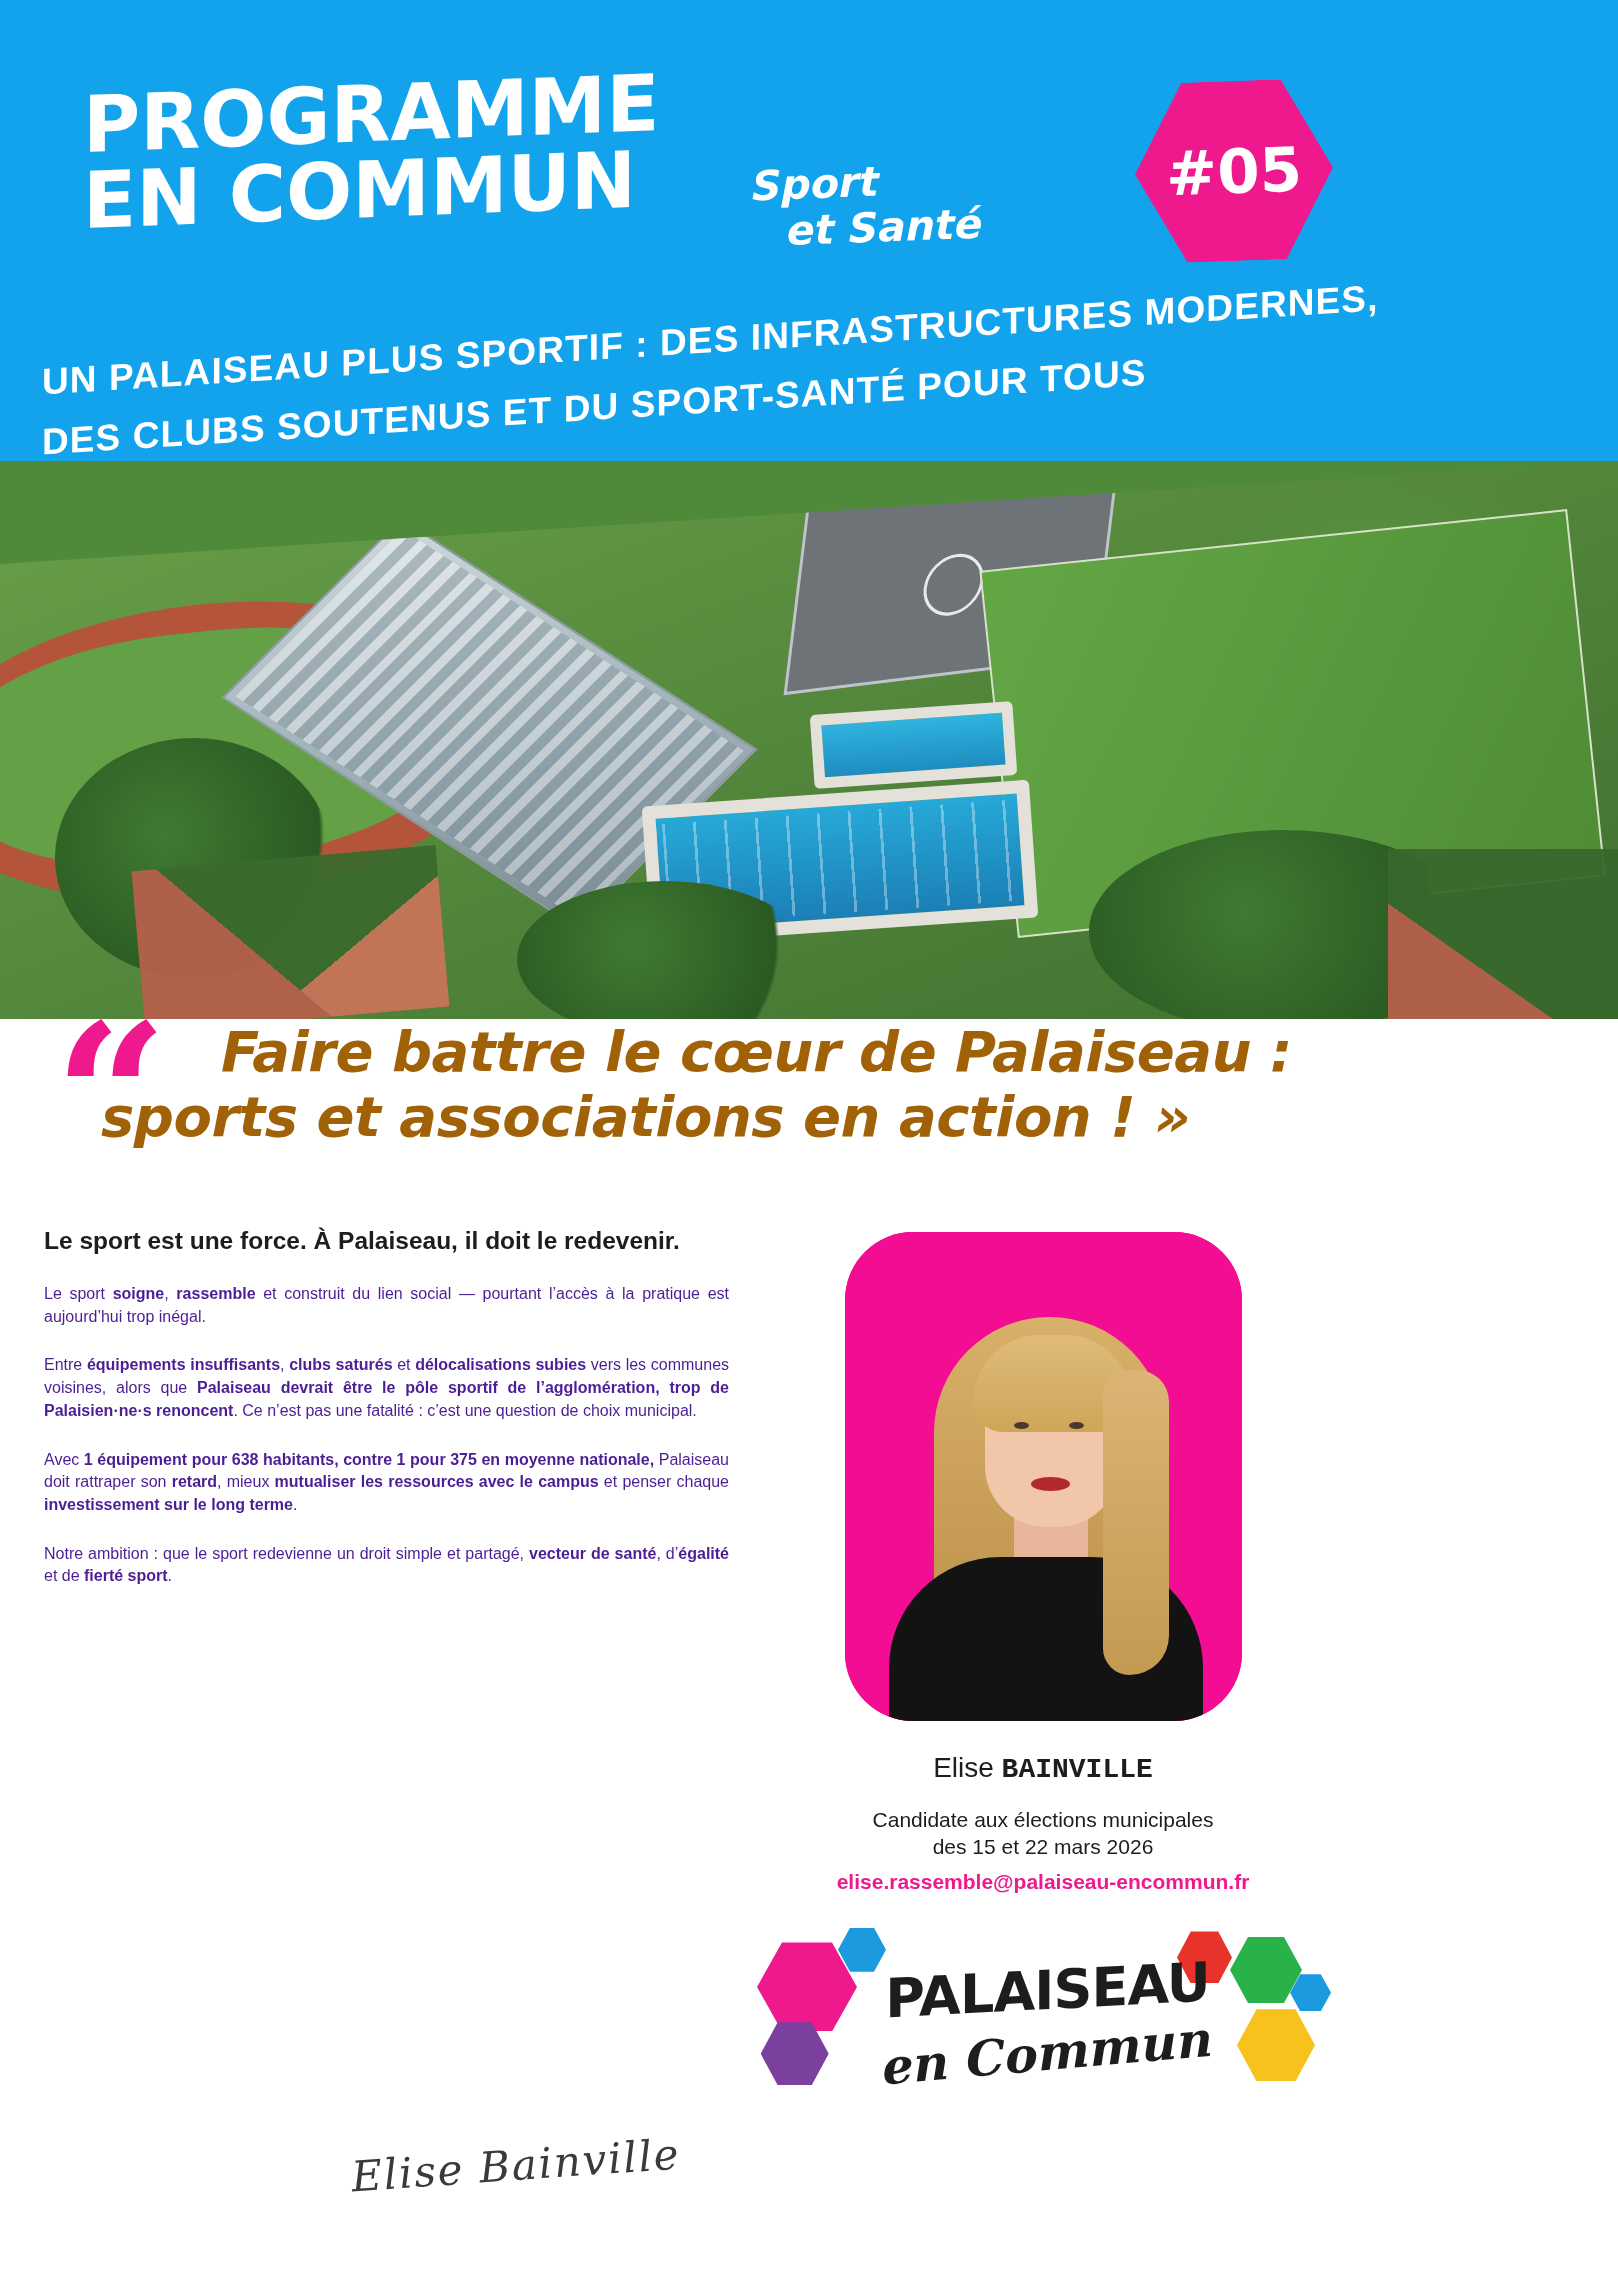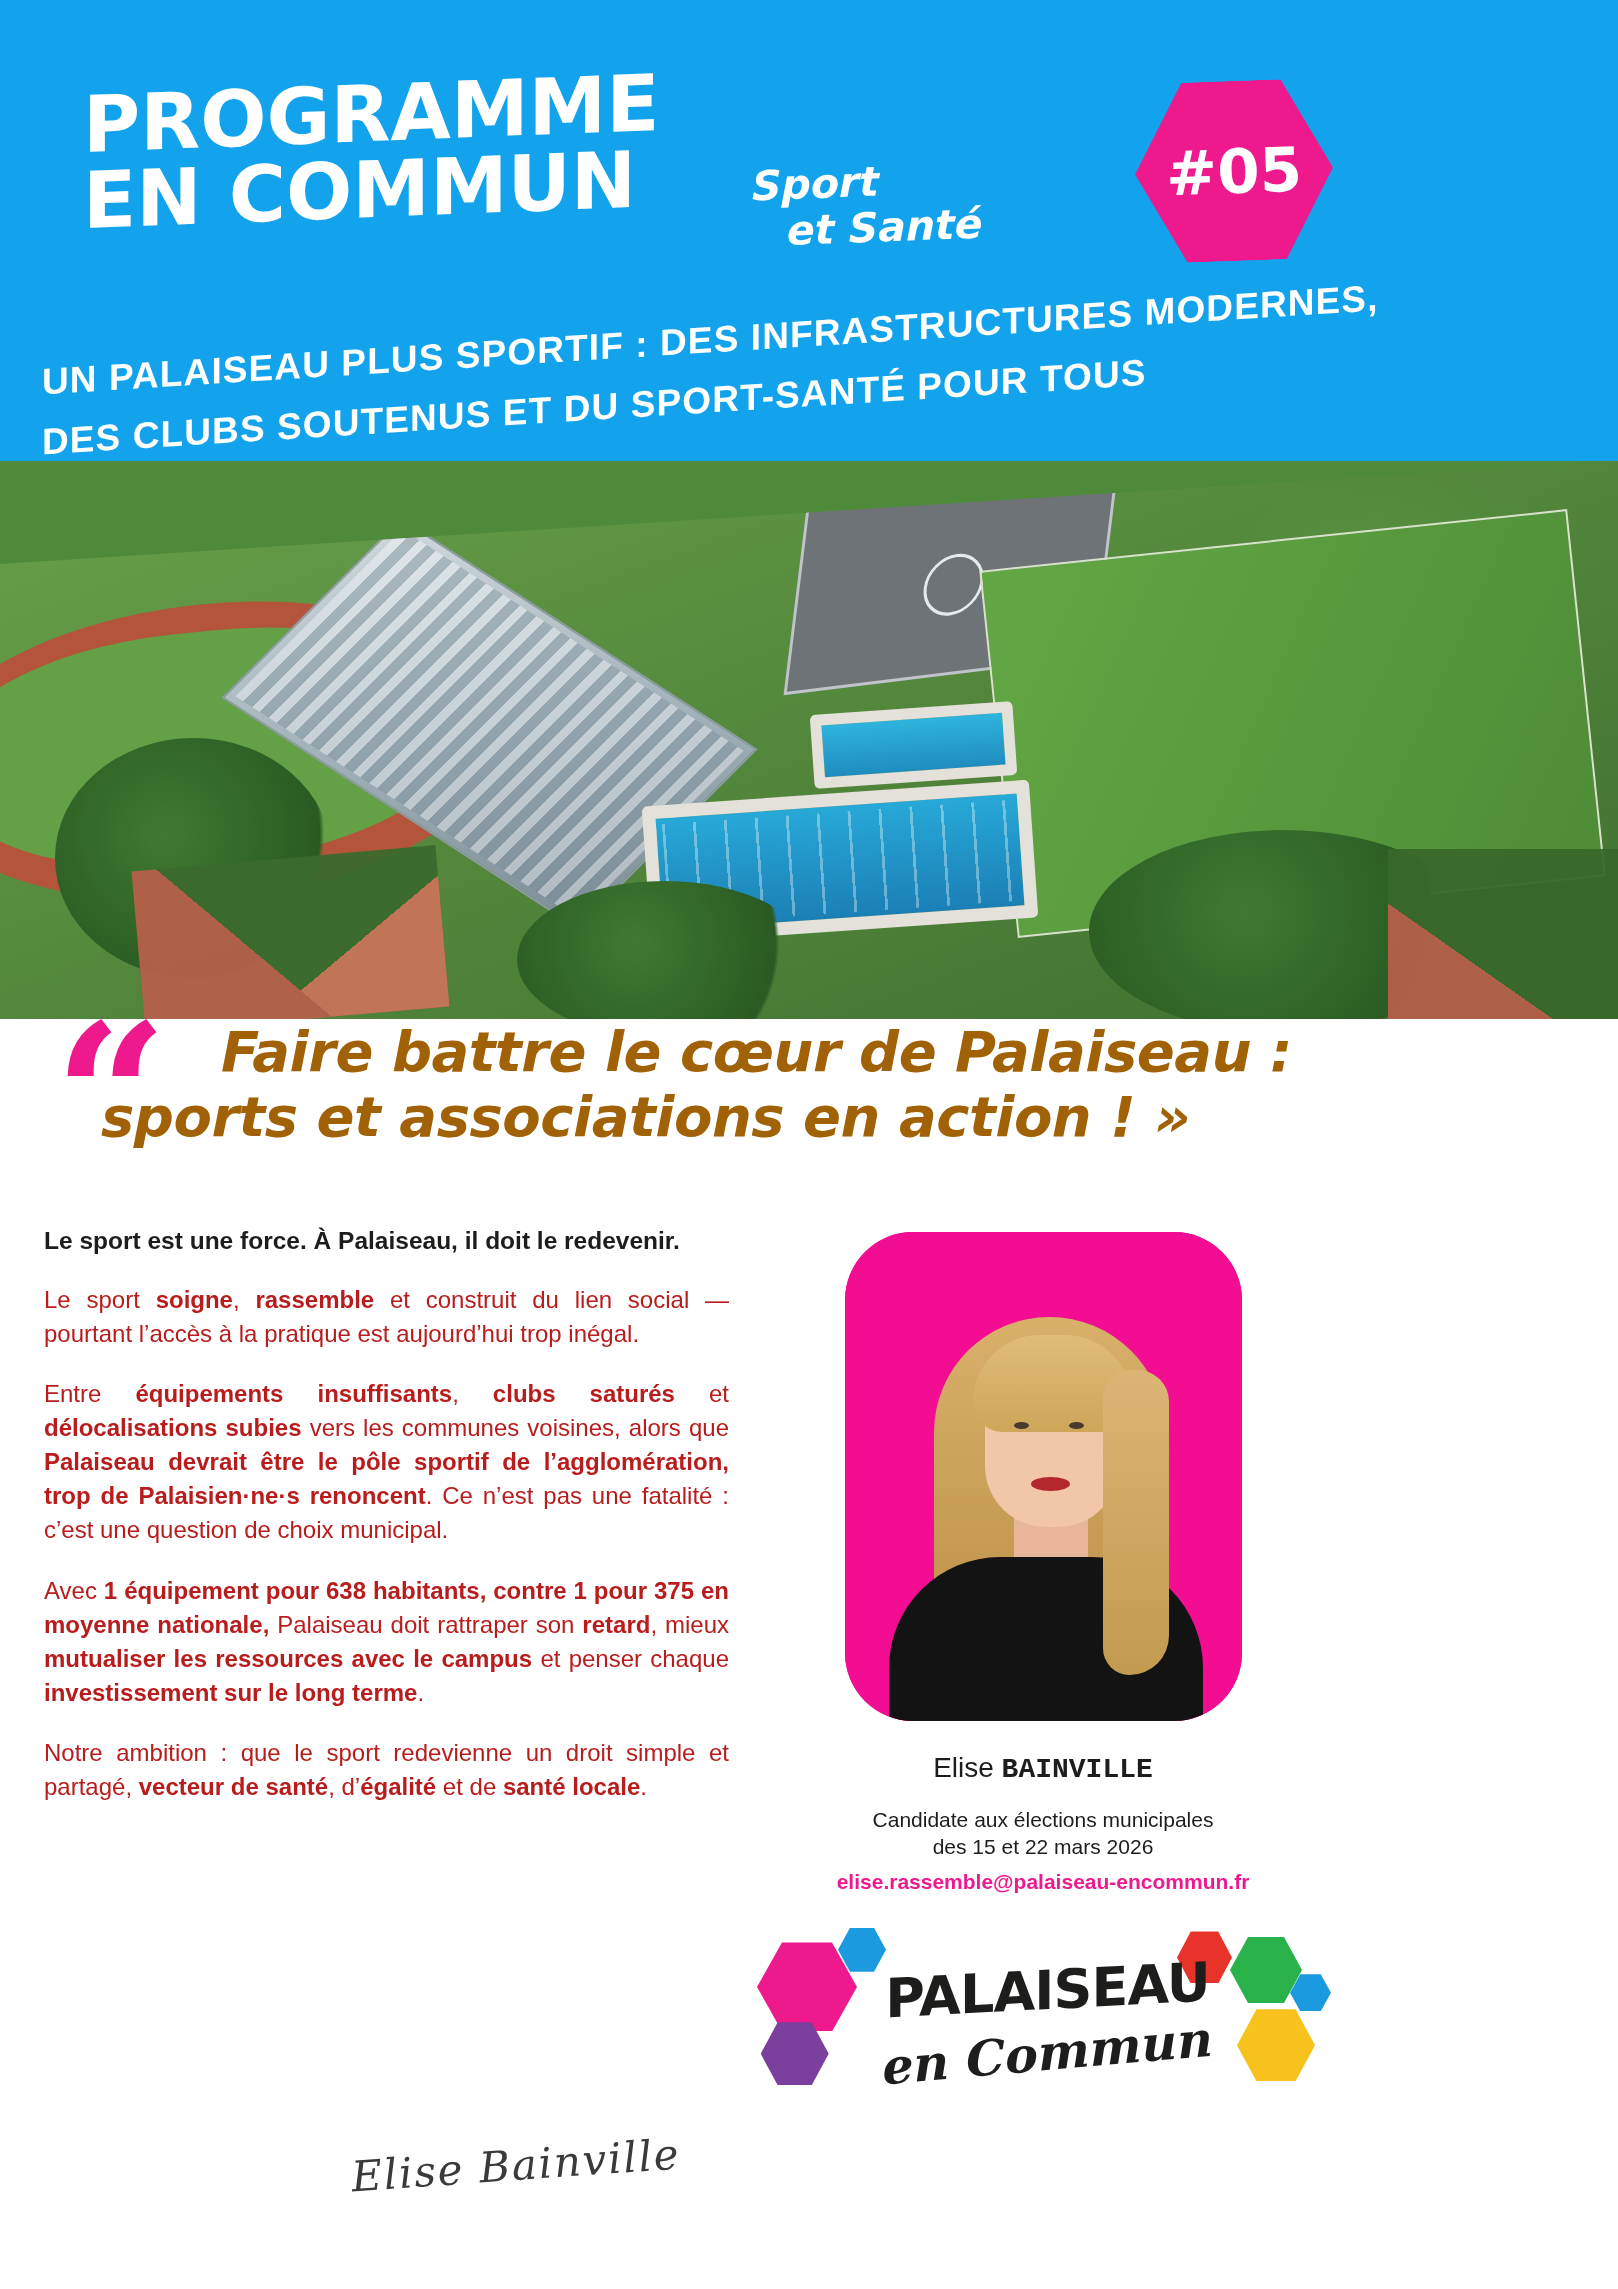--- a/index.html
+++ b/index.html
@@ -254,23 +254,23 @@
   .col-left { width: 886px; }
   .col-right { width: 600px; position: relative; }
 
   .lede {
     font-size: 24.5px;
     font-weight: bold;
     color: #1d1d1b;
     margin-bottom: 28px;
   }
   .para {
-    font-size: 24px;
+    font-size: 16px;
     line-height: 1.42;
-    color: #b91c1c;
+    color: #4c1d95;
     text-align: justify;
     margin-bottom: 26px;
   }
   .para b { font-weight: bold; }
 
   
   .portrait {
     position: relative;
     margin: 4.6px auto 0;
     width: 397px; height: 489px;
@@ -444,21 +444,21 @@
     </div>
   </div>
 
   <div class="cols">
 
     <div class="col-left">
       <div class="lede">Le sport est une force. À Palaiseau, il doit le redevenir.</div>
       <div class="para">Le sport <b>soigne</b>, <b>rassemble</b> et construit du lien social — pourtant l’accès à la pratique est aujourd’hui trop inégal.</div>
       <div class="para">Entre <b>équipements insuffisants</b>, <b>clubs saturés</b> et <b>délocalisations subies</b> vers les communes voisines, alors que <b>Palaiseau devrait être le pôle sportif de l’agglomération, trop de Palaisien·ne·s renoncent</b>. Ce n’est pas une fatalité : c’est une question de choix municipal.</div>
       <div class="para">Avec <b>1 équipement pour 638 habitants, contre 1 pour 375 en moyenne nationale,</b> Palaiseau doit rattraper son <b>retard</b>, mieux <b>mutualiser les ressources avec le campus</b> et penser chaque <b>investissement sur le long terme</b>.</div>
-      <div class="para">Notre ambition : que le sport redevienne un droit simple et partagé, <b>vecteur de santé</b>, d’<b>égalité</b> et de <b>santé locale</b>.</div>
+      <div class="para">Notre ambition : que le sport redevienne un droit simple et partagé, <b>vecteur de santé</b>, d’<b>égalité</b> et de <b>fierté sport</b>.</div>
     </div>
 
     <div class="col-right">
 
       <div class="portrait">
         <div class="p-bg"></div>
         <div class="p-hair-back"></div>
         <div class="p-neck"></div>
         <div class="p-body"></div>
         <div class="p-face"></div>

